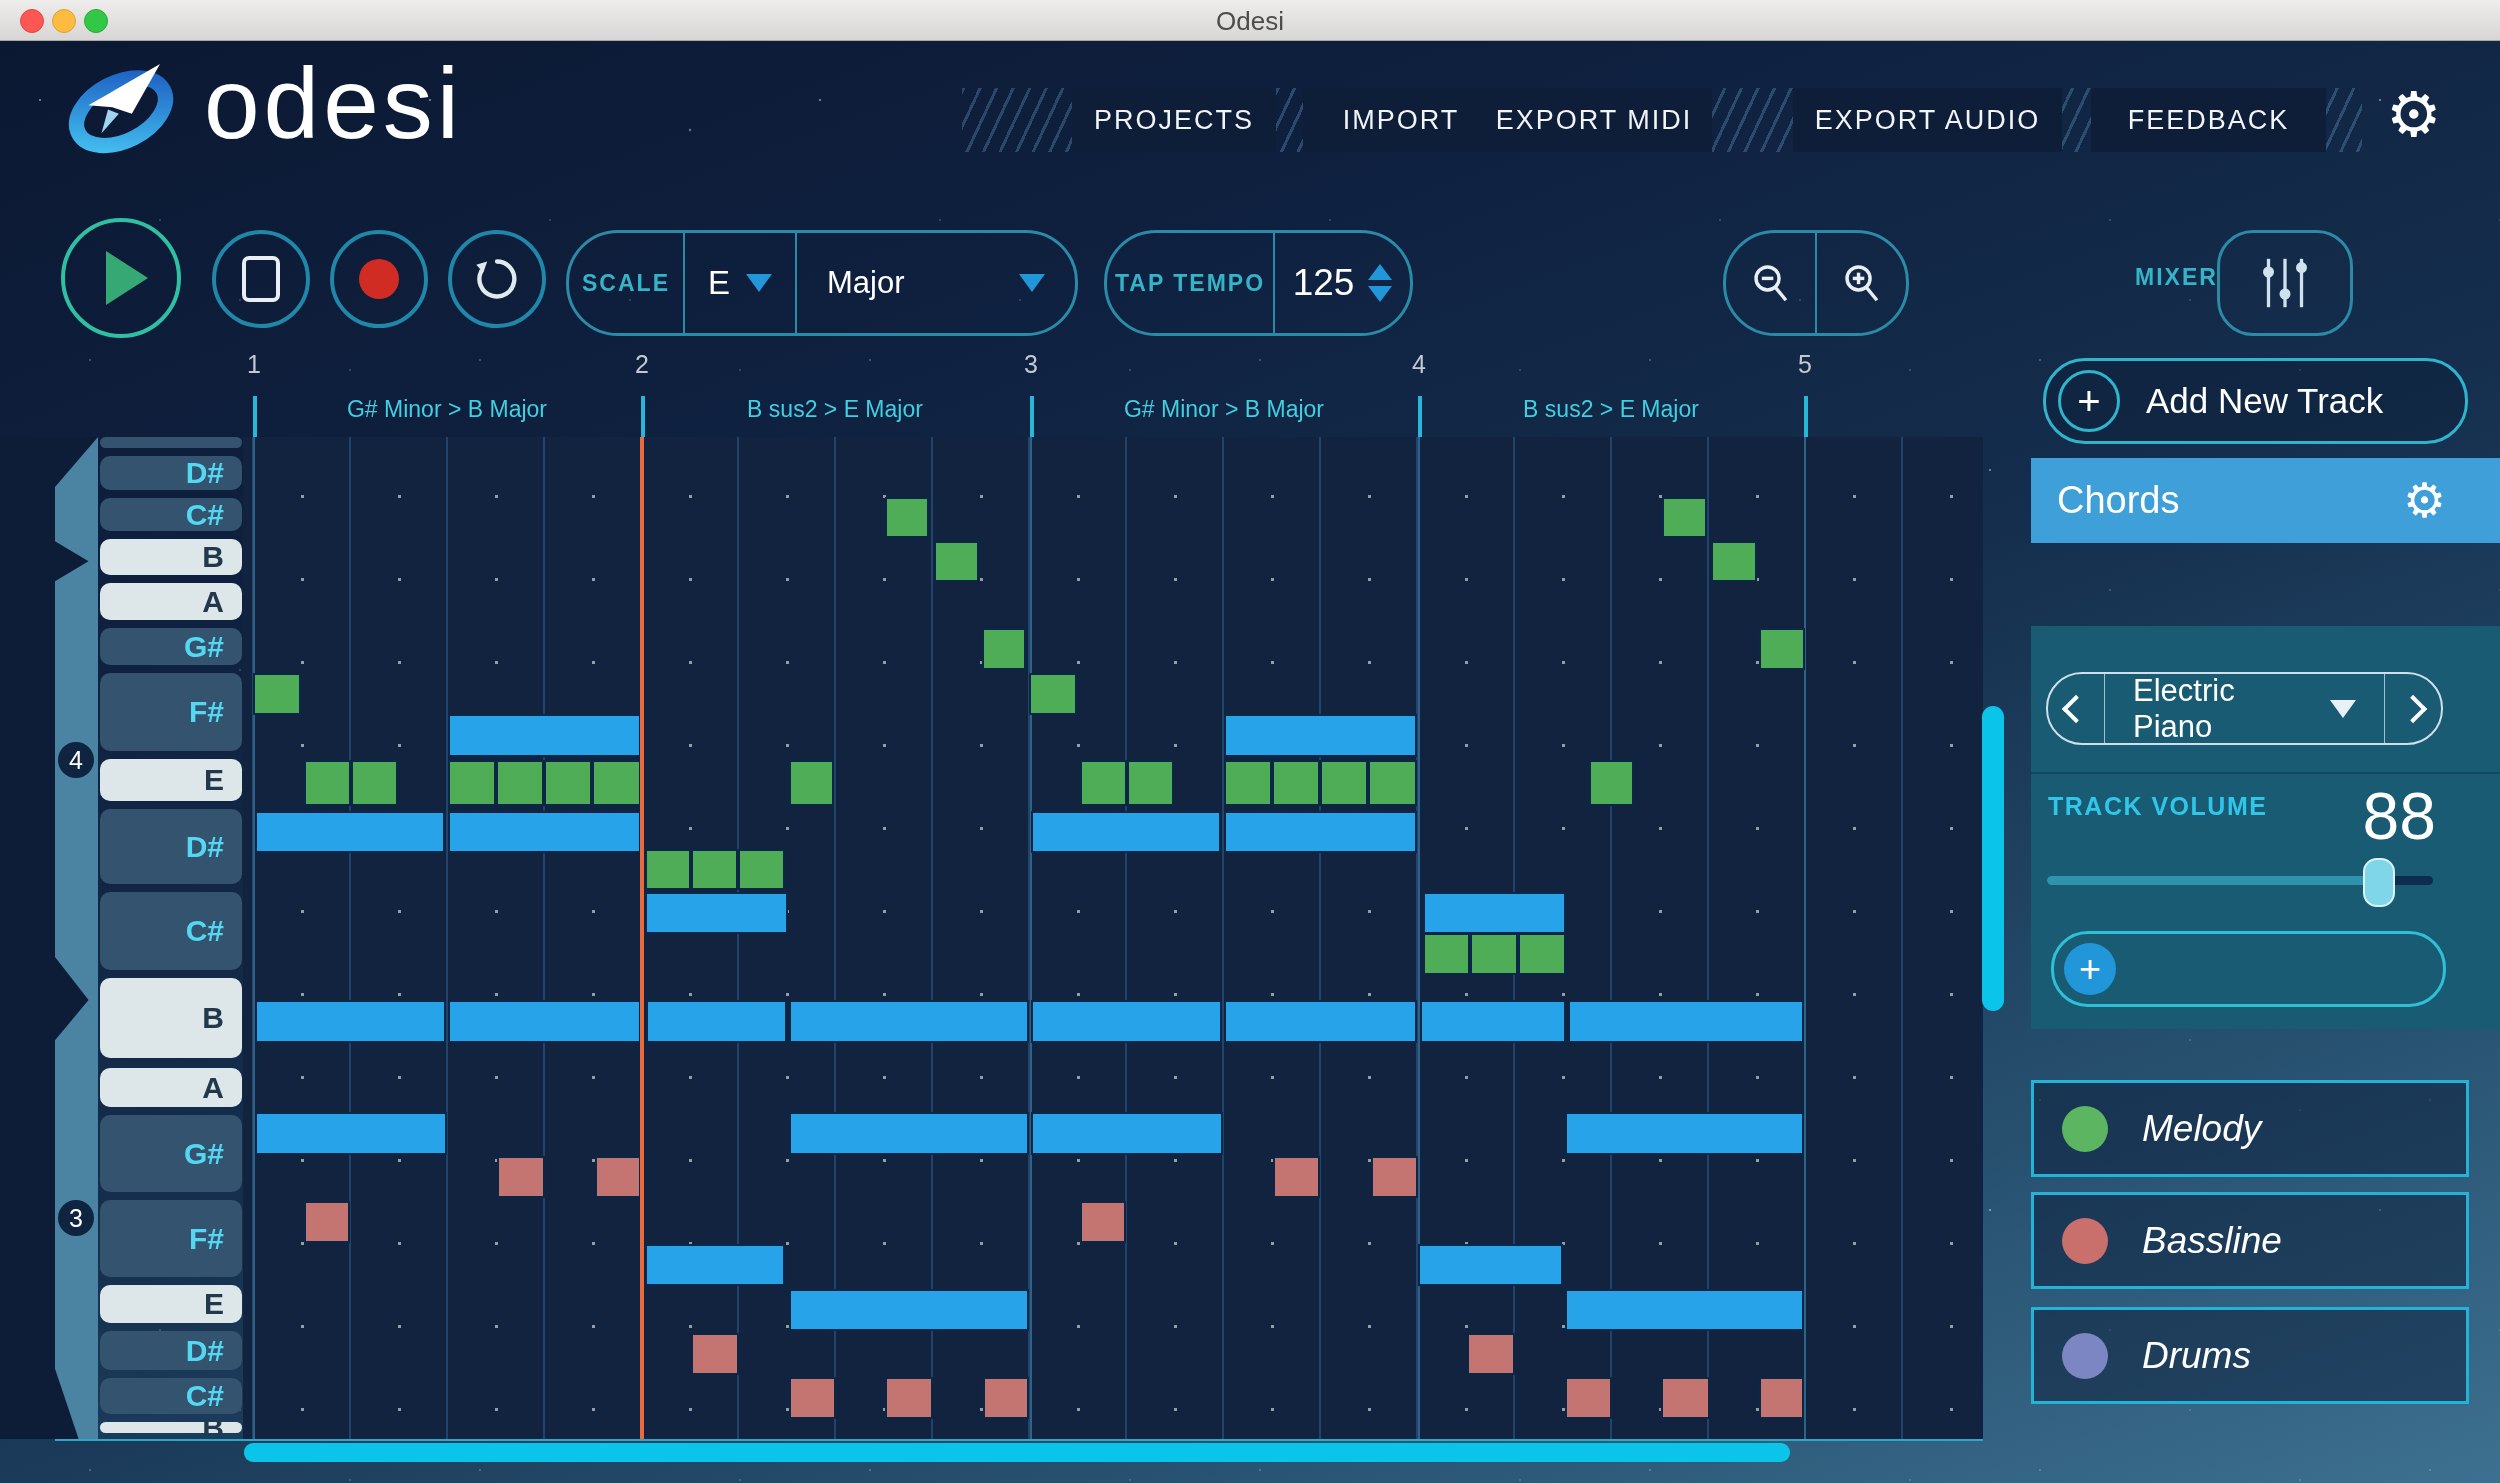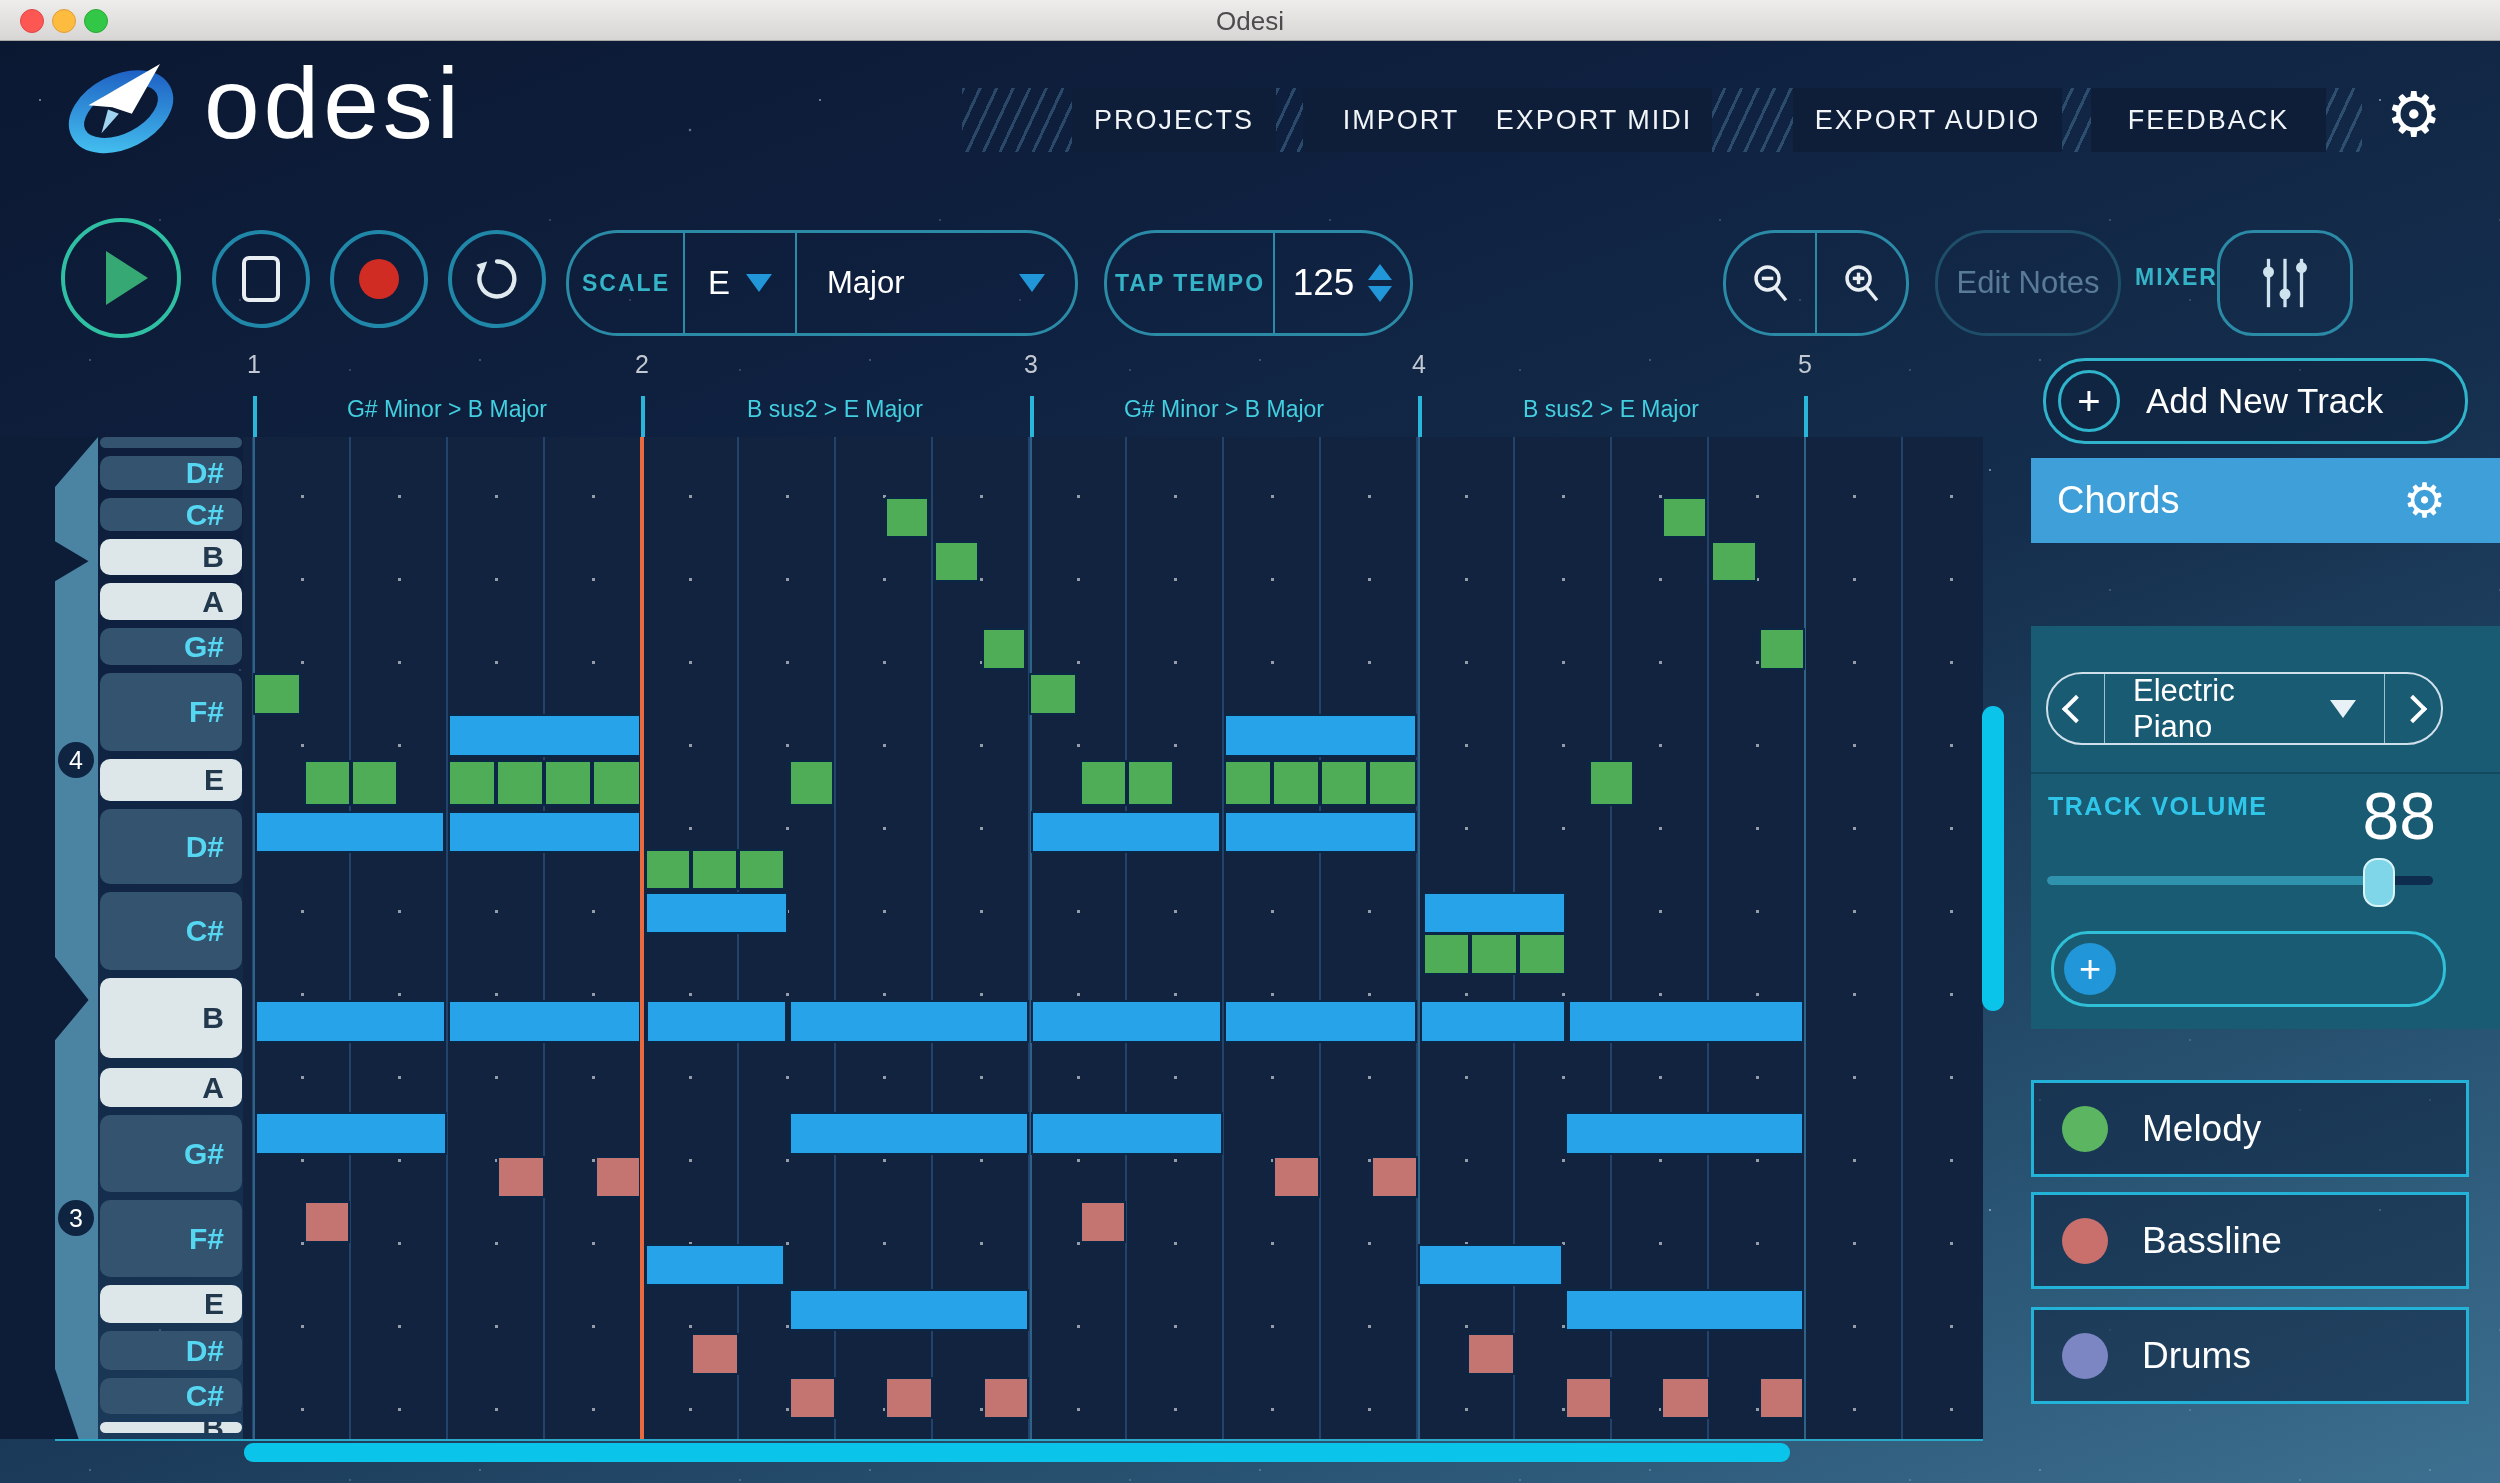--- a/index.html
+++ b/index.html
@@ -108,21 +108,21 @@
   .thumb{position:absolute;left:316px;top:-18px;width:28px;height:45px;border-radius:14px;
     background:#7fd6e8;border:2px solid #d9f4f9;cursor:pointer;}
   .addchord{position:absolute;left:20px;top:305px;width:389px;height:70px;border:3px solid #2fc0d8;
     border-radius:37px;display:flex;align-items:center;cursor:pointer;}
   .accirc{width:52px;height:52px;border-radius:50%;background:#2196d8;margin-left:10px;
     display:flex;align-items:center;justify-content:center;font-size:38px;color:#fff;}
   .actext{font-size:31px;margin-left:20px;}
   .trackcard{position:absolute;left:2031px;width:432px;height:91px;border:3px solid #23b2d8;
     background:rgba(10,28,56,.5);display:flex;align-items:center;cursor:pointer;}
   .tccirc{width:46px;height:46px;border-radius:50%;margin-left:28px;}
-  .tclabel{font-size:37px;margin-left:34px;}
+  .tclabel{font-size:37px;margin-left:34px;font-style:italic;}
   .icon-svg{display:block;}
 </style>
 </head>
 <body>
 
 <div class="screen">
 
   <div class="titlebar">
     <span class="tl r"></span>
     <span class="tl y"></span>
@@ -216,23 +216,20 @@
     <div style="flex:1;display:flex;justify-content:center;cursor:pointer;">
       <svg class="icon-svg" width="46" height="46" viewBox="0 0 40 40">
         <circle cx="17" cy="16" r="10" stroke="#e8eef2" stroke-width="3" fill="none"></circle>
         <line x1="24" y1="24" x2="33" y2="35" stroke="#e8eef2" stroke-width="3"></line>
         <line x1="12" y1="16" x2="22" y2="16" stroke="#e8eef2" stroke-width="3"></line>
         <line x1="17" y1="11" x2="17" y2="21" stroke="#e8eef2" stroke-width="3"></line>
       </svg>
     </div>
   </div>
 
-  <div class="grp dim" style="left:1935px;width:180px;justify-content:center;">
-    <span style="font-size:31px;">Edit Notes</span>
-  </div>
 
   <div class="tlabel" style="position:absolute;left:2135px;top:264px;">MIXER</div>
   <div class="grp" style="left:2217px;width:130px;border-radius:36px;justify-content:center;cursor:pointer;">
     <svg class="icon-svg" width="66" height="66" viewBox="0 0 60 60">
       <line x1="15" y1="8" x2="15" y2="52" stroke="#cfe3ee" stroke-width="3"></line>
       <line x1="30" y1="8" x2="30" y2="52" stroke="#cfe3ee" stroke-width="3"></line>
       <line x1="45" y1="8" x2="45" y2="52" stroke="#cfe3ee" stroke-width="3"></line>
       <circle cx="15" cy="20" r="5" fill="#cfe3ee"></circle>
       <circle cx="30" cy="40" r="5" fill="#cfe3ee"></circle>
       <circle cx="45" cy="16" r="5" fill="#cfe3ee"></circle>

